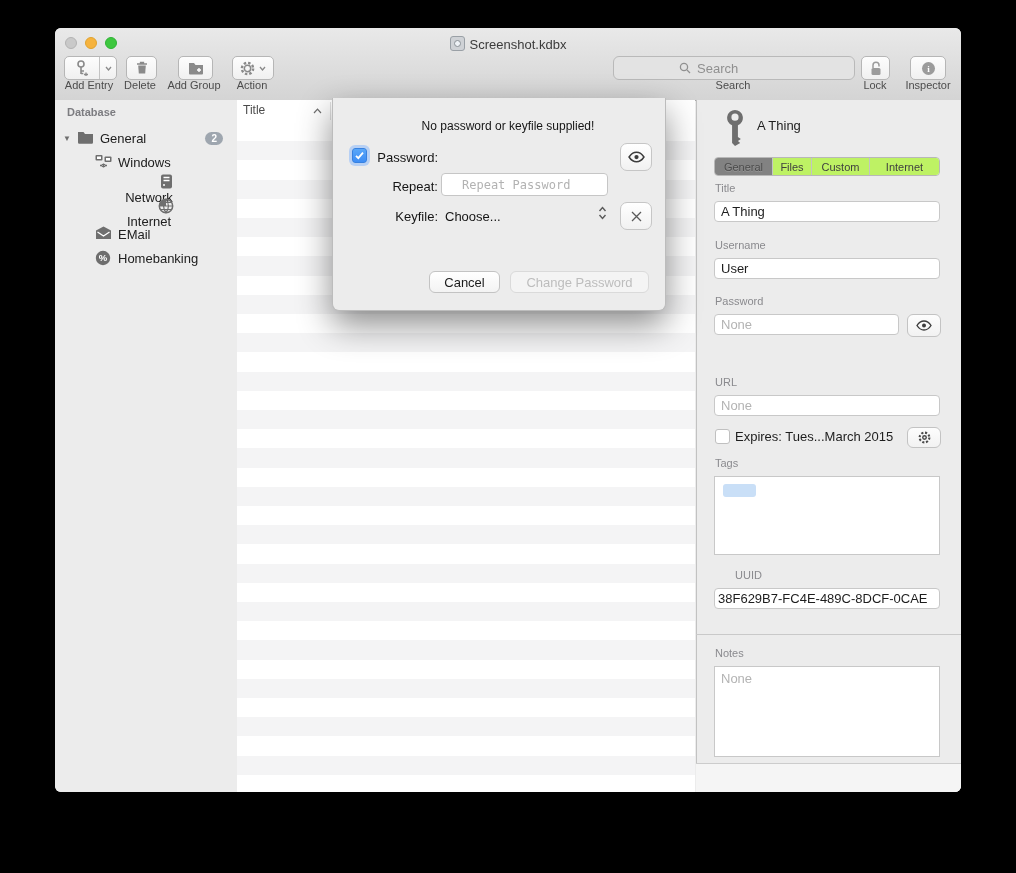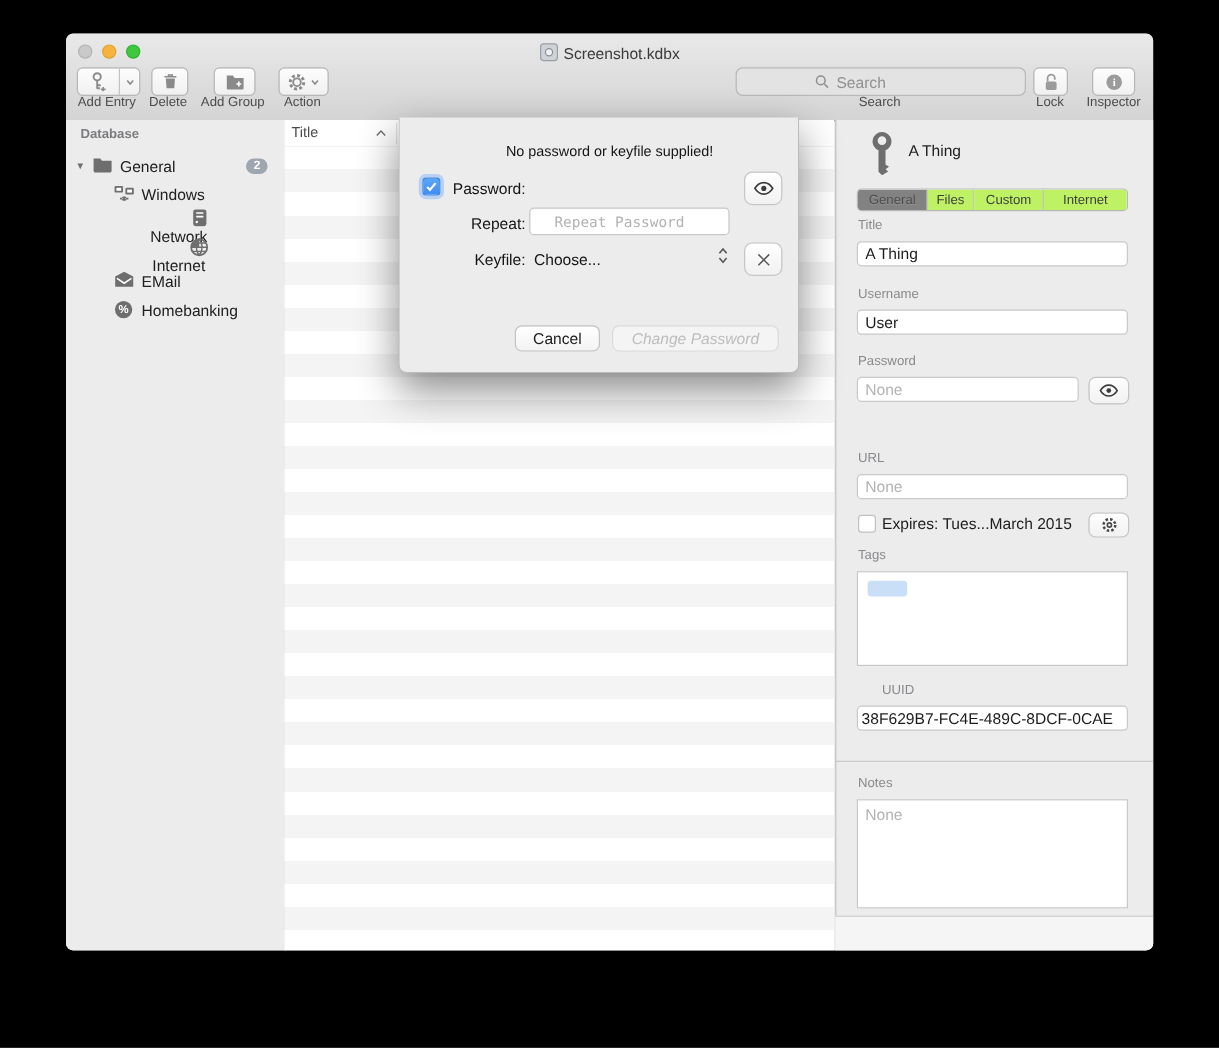--- a/index.html
+++ b/index.html
@@ -55,21 +55,21 @@
     border:1px solid #bcbcbc;border-top:none;border-radius:0 0 7px 7px;box-sizing:border-box;
     box-shadow:0 14px 34px rgba(0,0,0,.45);}
   #dialog .lbl{font-size:13px;color:#151515;text-align:right;}
   .dfield{border:1px solid #c6c6c6;border-radius:4px;background:#fff;outline:none;
     font-family:"DejaVu Sans Mono",monospace;font-size:12px;color:#333;padding:0 7px;box-sizing:border-box;}
   .dfield::placeholder{color:#b2b2b2;}
   .sq-btn{border:1px solid #c6c6c6;border-radius:7px;background:linear-gradient(#ffffff,#f1f1f1);
     display:flex;align-items:center;justify-content:center;color:#565656;}
   .push-btn{border:1px solid #c3c3c3;border-radius:6px;background:linear-gradient(#ffffff,#f3f3f3);
     display:flex;align-items:center;justify-content:center;font-size:13px;color:#1c1c1c;}
-  .push-btn.disabled{color:#bdbdbd;border-color:#dadada;background:#f4f4f4;font-style:italic;}
+  .push-btn.disabled{color:#bdbdbd;border-color:#dadada;background:#f4f4f4;}
   .checkbox{width:15px;height:15px;border-radius:3px;box-sizing:border-box;}
   .checkbox.on{background:linear-gradient(#5aa7f8,#3d8df5);border:1px solid #3781e0;
     box-shadow:0 0 0 3px rgba(120,175,255,.45);}
   .checkbox.off{background:#fff;border:1px solid #c0c0c0;}
 </style>
 </head>
 <body>
 
 <div id="window">
 

